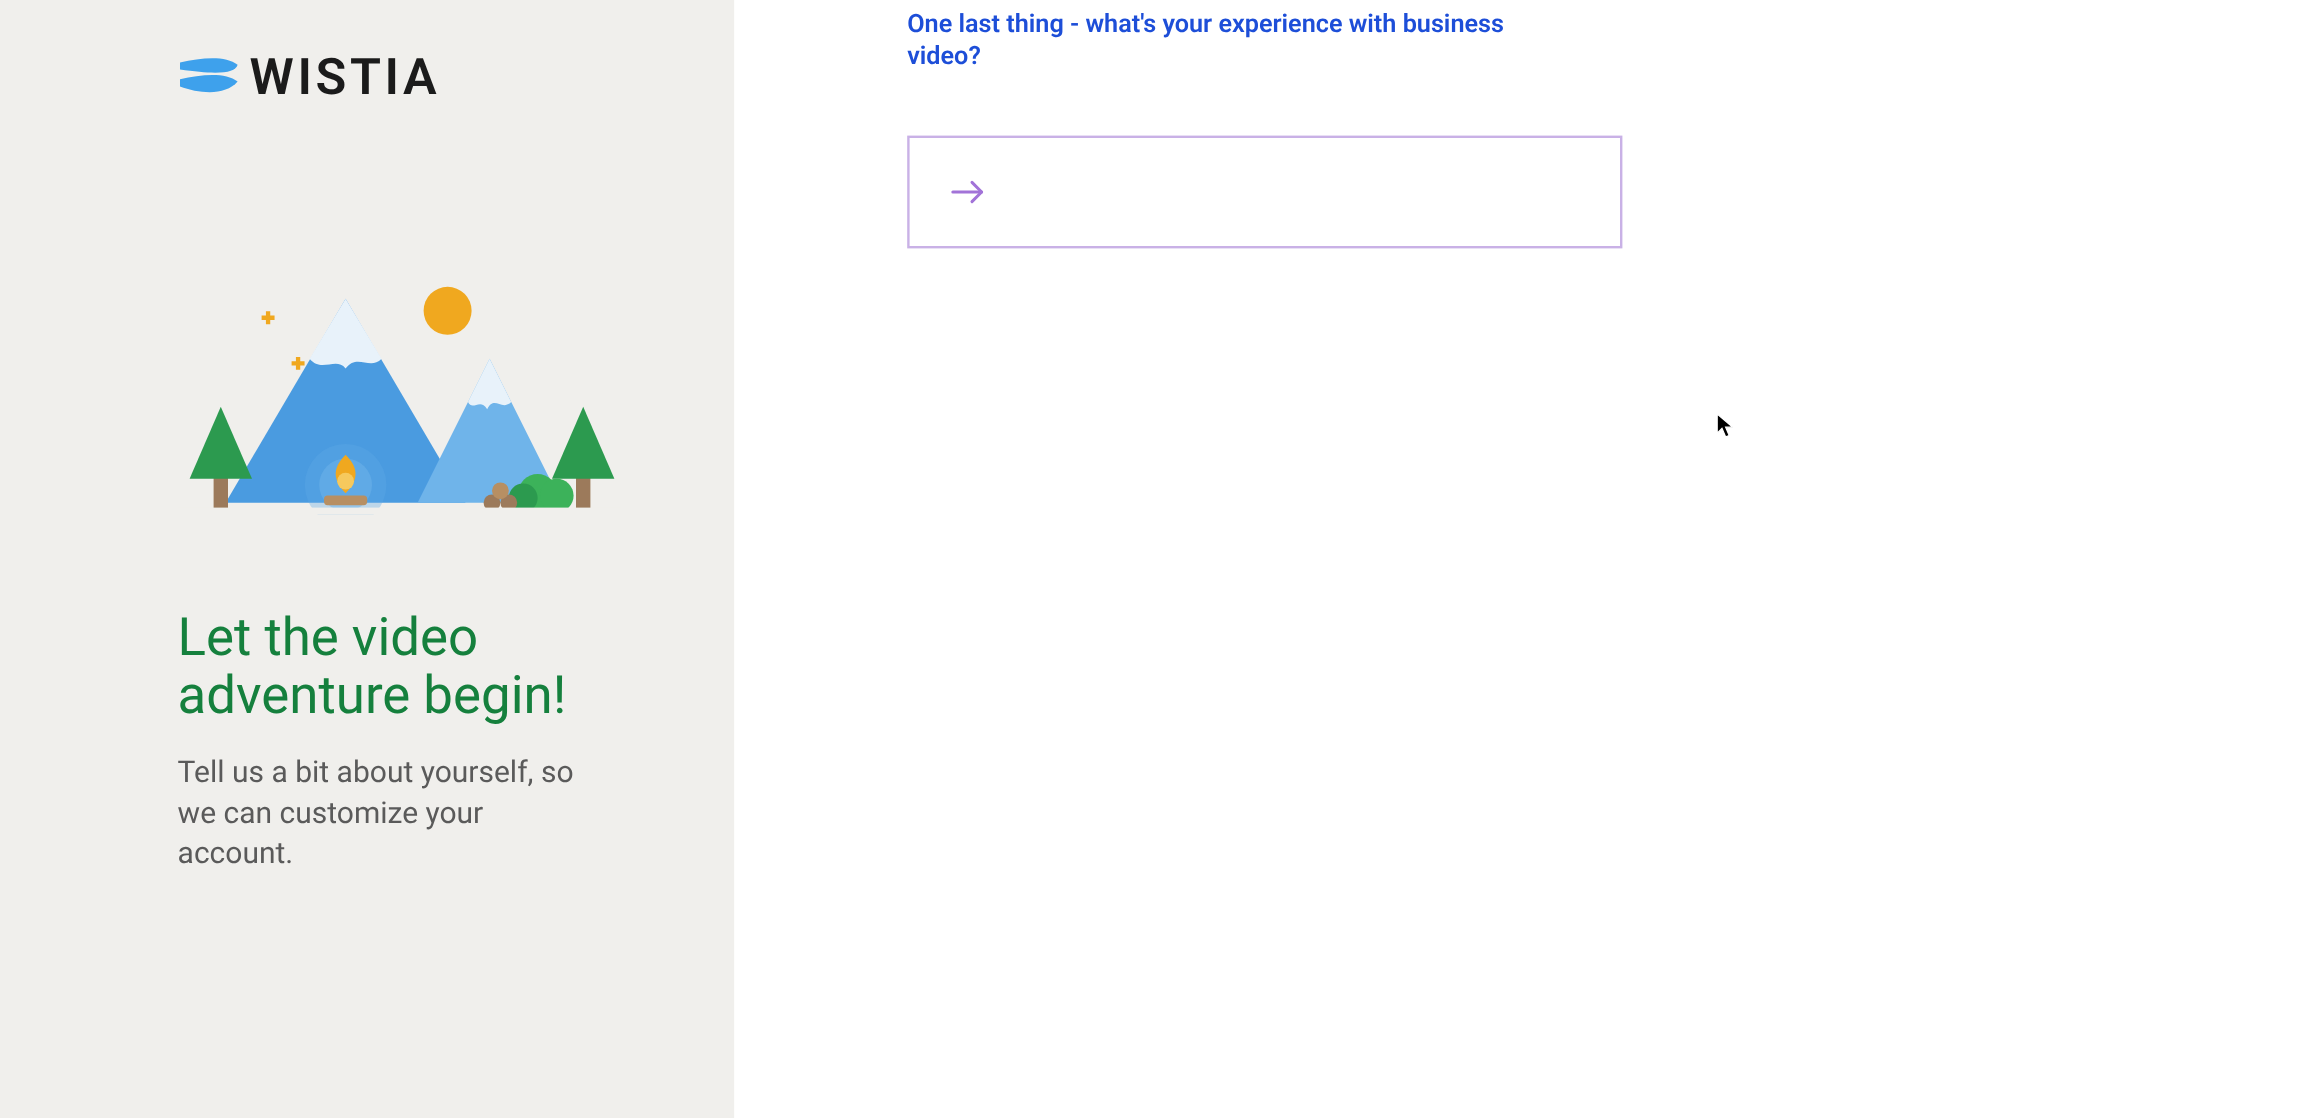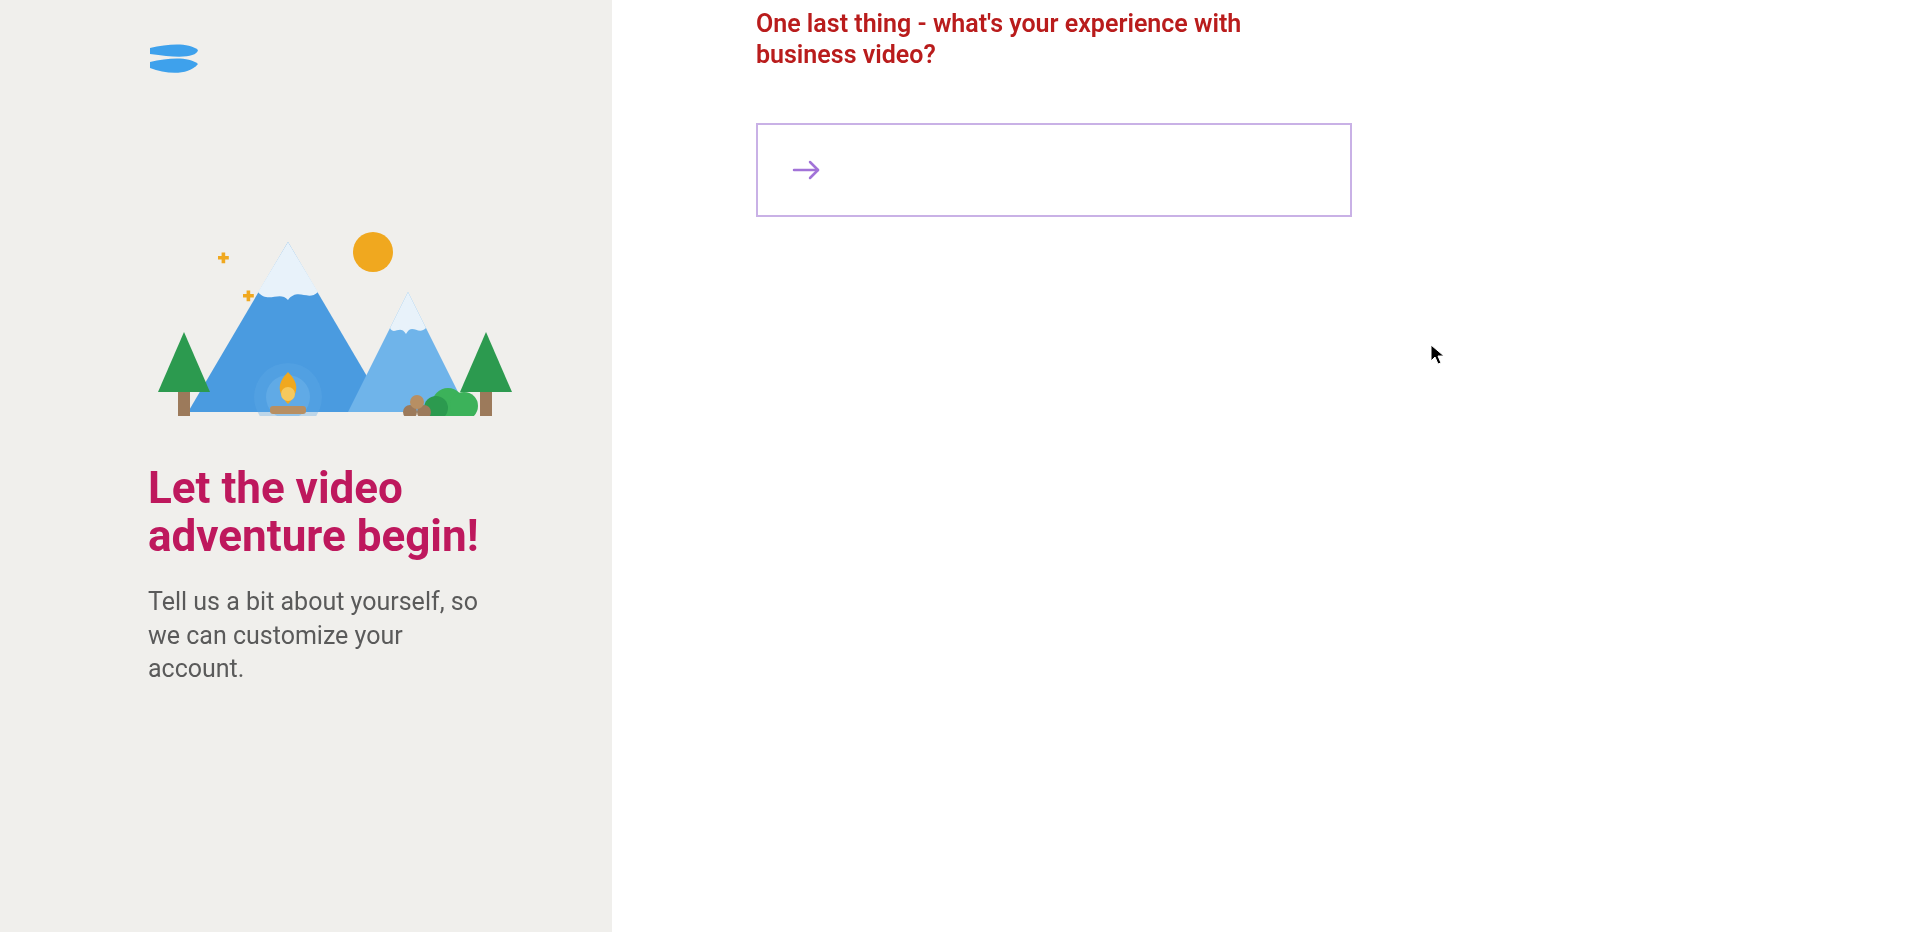--- a/index.html
+++ b/index.html
@@ -41,46 +41,46 @@
   }
   .illustration {
     margin-left: 148px;
     margin-top: 140px;
     width: 370px;
     height: 200px;
   }
   .illustration svg { display:block; }
   .headline {
     margin-left: 148px;
-    margin-top: 42px;
+    margin-top: 78px;
     font-size: 44px;
     line-height: 1.1;
-    font-weight: 700;
-    color: #be185d;
+    font-weight: 400;
+    color: #15803d;
     max-width: 380px;
   }
   .subline {
     margin-left: 148px;
     margin-top: 24px;
     font-size: 25px;
     line-height: 1.35;
     color: #5a5a5a;
     max-width: 340px;
   }
   .main {
     flex: 1;
     background: #fff;
     padding: 8px 0 0 0;
   }
   .question {
     margin-left: 144px;
     margin-top: 0;
-    font-size: 25px;
+    font-size: 21px;
     font-weight: 600;
-    color: #b91c1c;
+    color: #1d4ed8;
     max-width: 560px;
     line-height: 1.25;
   }
   .options {
     margin-left: 144px;
     margin-top: 52px;
     width: 596px;
     display: flex;
     flex-direction: column;
     gap: 26px;
@@ -119,20 +119,21 @@
 
 <div class="layout">
   <aside class="sidebar">
     <div class="logo-wrap">
       <span class="logo-mark">
         <svg width="52" height="42" viewBox="0 0 52 42">
           <path d="M2 8 C 20 4, 40 2, 50 10 C 48 18, 30 18, 2 14 Z" fill="#3ea1ec"></path>
           <path d="M2 22 C 20 18, 40 16, 50 24 C 40 36, 18 34, 2 28 Z" fill="#3ea1ec"></path>
         </svg>
       </span>
+      <span class="logo-text">WISTIA</span>
     </div>
 
     <div class="illustration">
       <svg width="370" height="200" viewBox="0 0 370 200">
 
         <circle cx="225" cy="30" r="20" fill="#f0a81f"></circle>
 
         <path d="M40 190 L140 20 L240 190 Z" fill="#4a9be0"></path>
         <path d="M110 70 L140 20 L170 70 C160 80 150 65 140 78 C132 68 120 82 110 70 Z" fill="#e8f2fa"></path>
 

